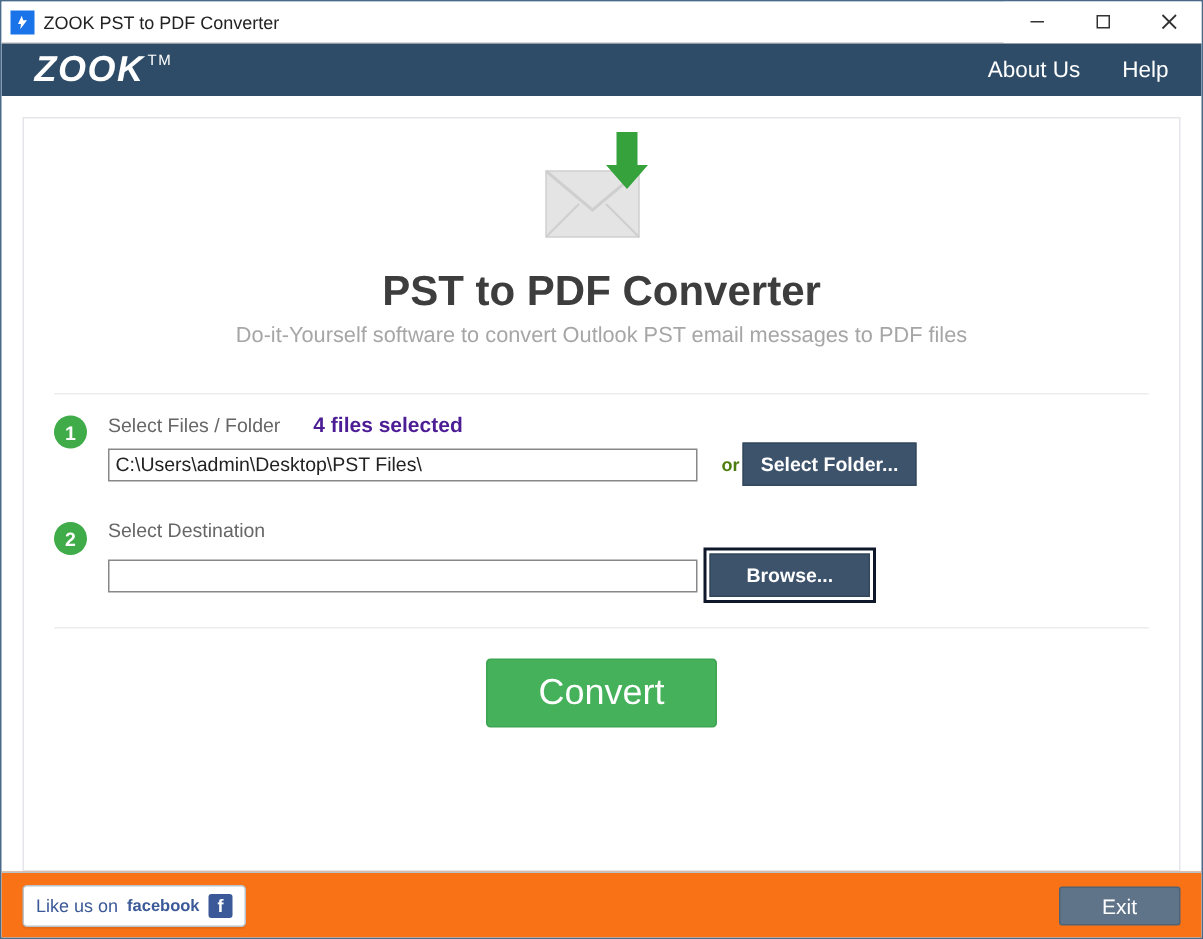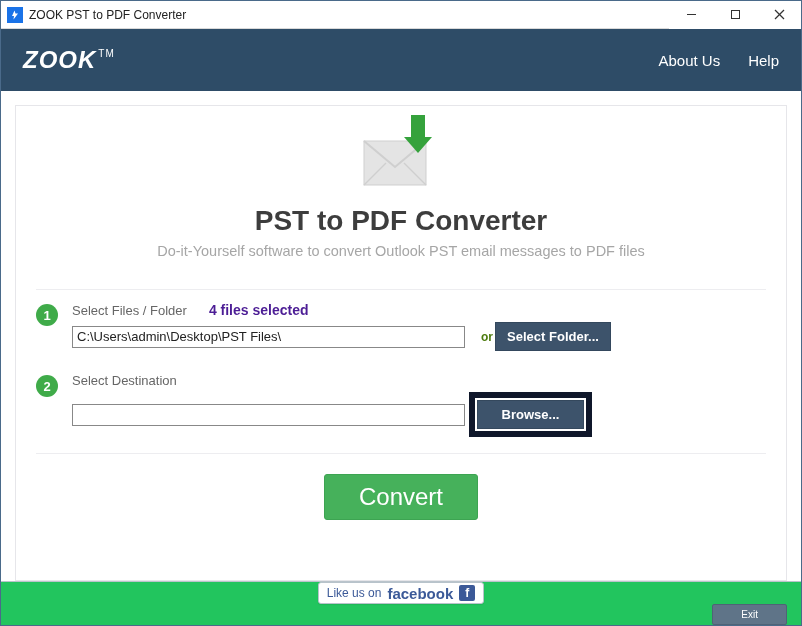--- a/index.html
+++ b/index.html
@@ -3,21 +3,21 @@
   <meta charset="utf-8">
   <style>
     * { box-sizing: border-box; margin: 0; padding: 0; }
     body { font-family: "Segoe UI", Arial, sans-serif; background:#fff; width:802px; height:626px; overflow:hidden; border:1px solid #4a6a8a; display:flex; flex-direction:column;}
     .titlebar { height:28px; background:#fff; display:flex; align-items:center; padding:0 0 0 6px; border-bottom:1px solid #d9d9d9;}
     .titlebar .app-icon { width:16px; height:16px; background:#1a73e8; margin-right:6px; display:flex; align-items:center; justify-content:center; }
     .titlebar .app-icon svg { width:12px; height:12px; }
     .titlebar .title { font-size:12px; color:#222; }
     .titlebar .win-controls { margin-left:auto; display:flex; }
     .titlebar .win-btn { width:44px; height:28px; display:flex; align-items:center; justify-content:center; font-size:14px; color:#333; background:#fff;}
-    .header { background:#2e4c67; height:62px; display:flex; align-items:center; padding:12px 22px; }
+    .header { background:#2e4c67; height:35px; display:flex; align-items:center; padding:12px 22px; }
     .logo { color:#fff; font-weight:900; font-size:24px; letter-spacing:1px; font-style:italic; }
     .logo sup { font-size:10px; font-weight:400; font-style:normal; margin-left:2px; vertical-align:top; position:relative; top:2px;}
     .header-links { margin-left:auto; display:flex; gap:28px; }
     .header-link { color:#fff; font-size:15px; cursor:pointer; }
     .content { flex:1; padding:14px 14px 0 14px; display:flex; flex-direction:column;}
     .panel { flex:1; border:1px solid #e6e6ea; background:#fff; padding:12px 20px 16px 20px; display:flex; flex-direction:column;}
     .hero { text-align:center; }
     .hero-icon { margin:0 auto 6px auto; width:90px; height:75px; display:flex; align-items:flex-end; justify-content:center; }
     .hero-title { font-size:28px; font-weight:700; color:#3d3d3d; margin-top:12px;}
     .hero-sub { font-size:14.5px; color:#a6a6a6; margin-top:6px; }
@@ -28,29 +28,29 @@
     .step-head { display:flex; align-items:flex-end; gap:22px; font-size:13px; color:#666; }
     .files-count { font-size:14px; font-weight:700; color:#4c1d95; }
     .input-row { display:flex; align-items:center; }
     .text-input { height:22px; border:1px solid #888; font-size:13px; padding:2px 4px; color:#222; background:#fff; outline:none;}
     #sourceInput { width:393px; }
     #destInput { width:393px; }
     .dark-btn { height:29px; background:#3d536b; color:#fff; border:1px solid #34485d; font-size:13px; font-weight:700; padding:0 10px; display:flex; align-items:center; justify-content:center; cursor:pointer;}
     .dark-btn.w107 { width:107px;}
     .dark-btn.w114 { width:116px;}
     .or-text { font-size:12px; color:#4d7c0f; font-weight:700; margin:0 2px;}
-    .browse-wrap { border:6px solid #0f172a; padding:2px; display:inline-block;}
+    .browse-wrap { border:2px solid #0f172a; padding:2px; display:inline-block;}
     .convert-row { display:flex; justify-content:center; padding:20px 0 4px 0;}
     .convert-btn { background:#46b15b; border:1px solid #3da452; color:#fff; font-size:24px; font-weight:400; padding:8px 34px; border-radius:3px; cursor:pointer;}
-    .footer { height:44px; background:#22c55e; border-top:1px solid #bac4cb; display:flex; align-items:center; padding:0 14px;flex-direction:column;}
+    .footer { height:44px; background:#f97316; border-top:1px solid #bac4cb; display:flex; align-items:center; padding:0 14px;}
     .fb-btn { height:28px; background:#fff; border:1px solid #b8c3cb; border-radius:3px; display:flex; align-items:center; padding:0 8px; gap:6px; cursor:pointer; box-shadow:0 1px 1px rgba(0,0,0,.08);}
     .fb-text-1 { font-size:12px; color:#3b5998;}
-    .fb-text-2 { font-family: "Klavika", "Arial", sans-serif; font-size:15px; font-weight:700; color:#3b5998; letter-spacing:0px;}
+    .fb-text-2 { font-family: "Klavika", "Arial", sans-serif; font-size:11px; font-weight:700; color:#3b5998; letter-spacing:0px;}
     .fb-icon { width:16px; height:16px; background:#3b5998; border-radius:2px; display:flex; align-items:center; justify-content:center; color:#fff; font-weight:700; font-size:12px; font-family:Arial;}
-    .exit-btn { margin-left:auto; background:#5f7488; border:1px solid #4f6376; color:#fff; font-size:10px; padding:4px 28px; border-radius:2px; cursor:pointer;}
+    .exit-btn { margin-left:auto; background:#5f7488; border:1px solid #4f6376; color:#fff; font-size:14px; padding:4px 28px; border-radius:2px; cursor:pointer;}
   </style>
 </head>
 <body>
 
 <div class="titlebar">
   <div class="app-icon">
     <svg viewBox="0 0 24 24">
         <rect width="24" height="24" fill="#1a73e8"></rect>
         <path d="M11 3 L6 14 L10 14 L9 21 L18 9 L13 9 Z" fill="#fff"></path>
       </svg>

